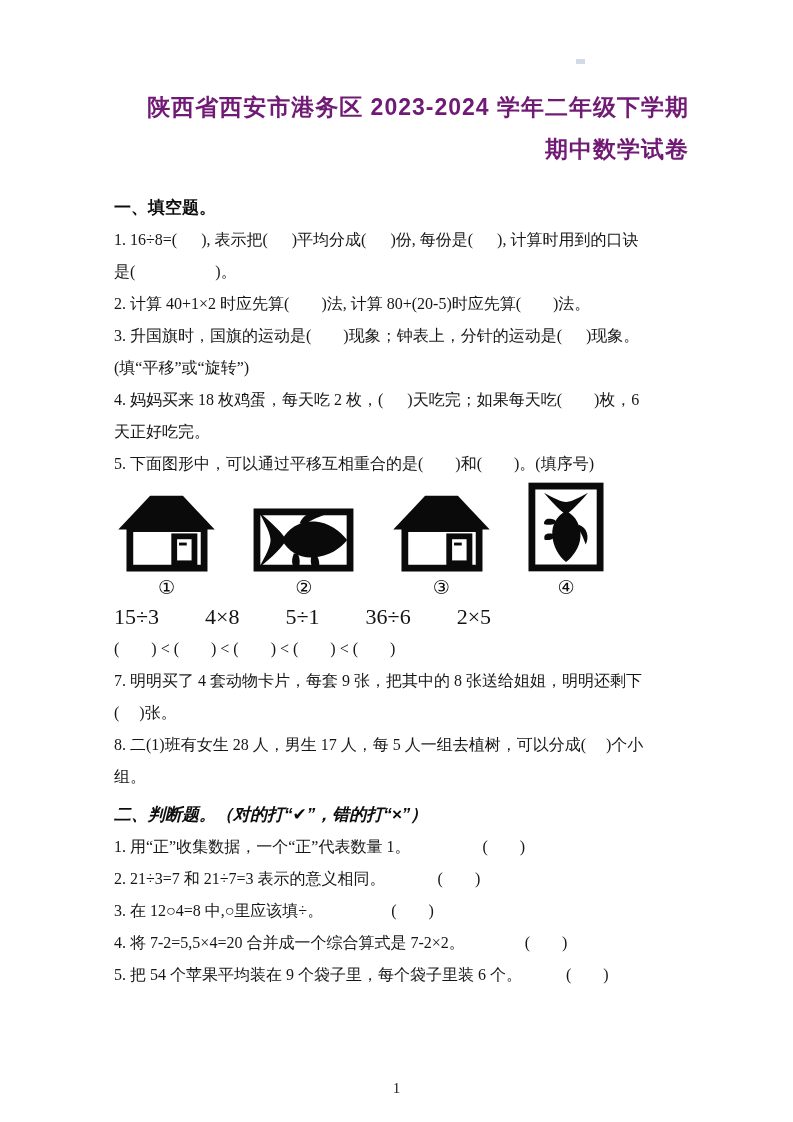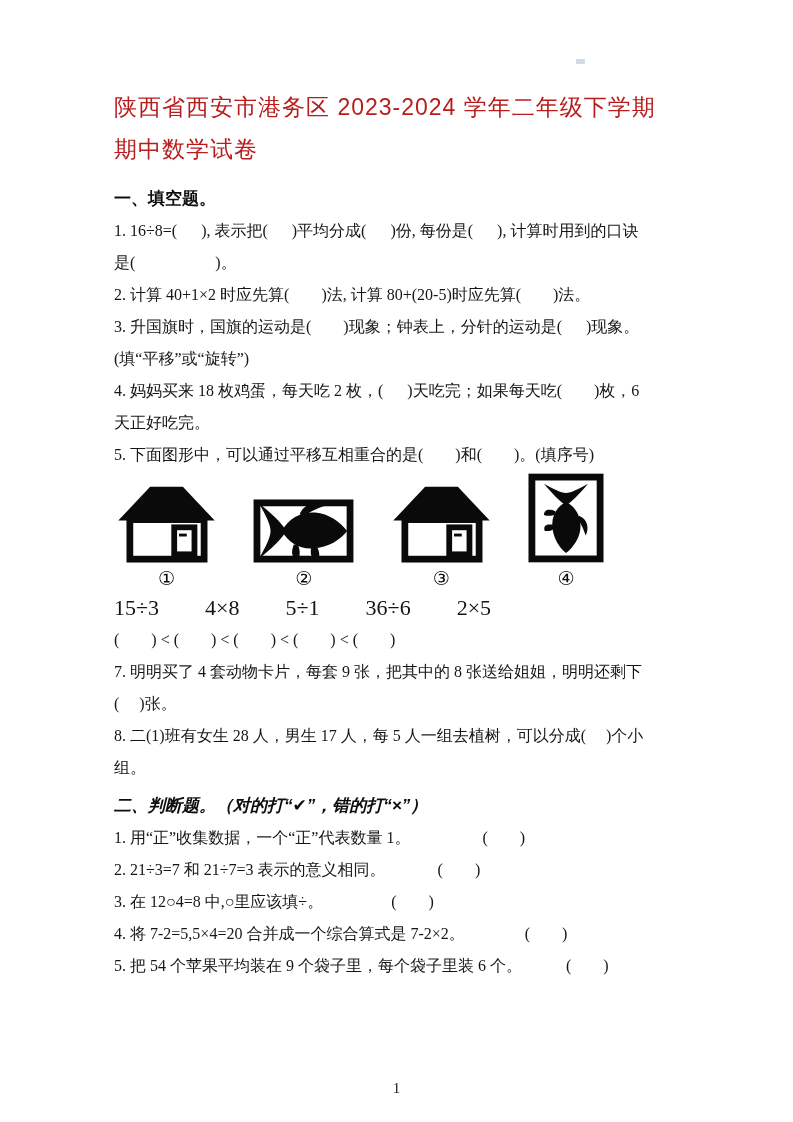--- a/index.html
+++ b/index.html
@@ -8,38 +8,38 @@
     width: 793px; height: 1122px;
     position: relative;
     overflow: hidden;
     font-family: "Liberation Serif", "DejaVu Serif", serif;
     color: #141414;
   }
   .page { width: 793px; height: 1122px; position: relative; background: #fff; }
   .content { padding: 86px 104px 0 114px; }
 
   .title {
-    text-align: left;
+    text-align: right;
     font-family: "Liberation Sans", "DejaVu Sans", sans-serif;
-    font-weight: normal;
+    font-weight: bold;
     font-size: 23px;
     line-height: 42px;
     letter-spacing: 1px;
-    color: #b91c1c;
+    color: #701a75;
   }
 
   .sec-heading {
     font-family: "Liberation Sans", "DejaVu Sans", sans-serif;
     font-weight: bold;
     font-size: 17px;
     line-height: 32px;
     color: #0d0d0d;
     white-space: pre;
   }
-  .sec-heading.first { margin-top: 13px; }
+  .sec-heading.first { margin-top: 22px; }
   .sec-heading.second { margin-top: 6px; font-style: italic; }
 
   .line {
     font-size: 16px;
     line-height: 32px;
     white-space: pre;
     color: #161616;
   }
 
   .figures {

